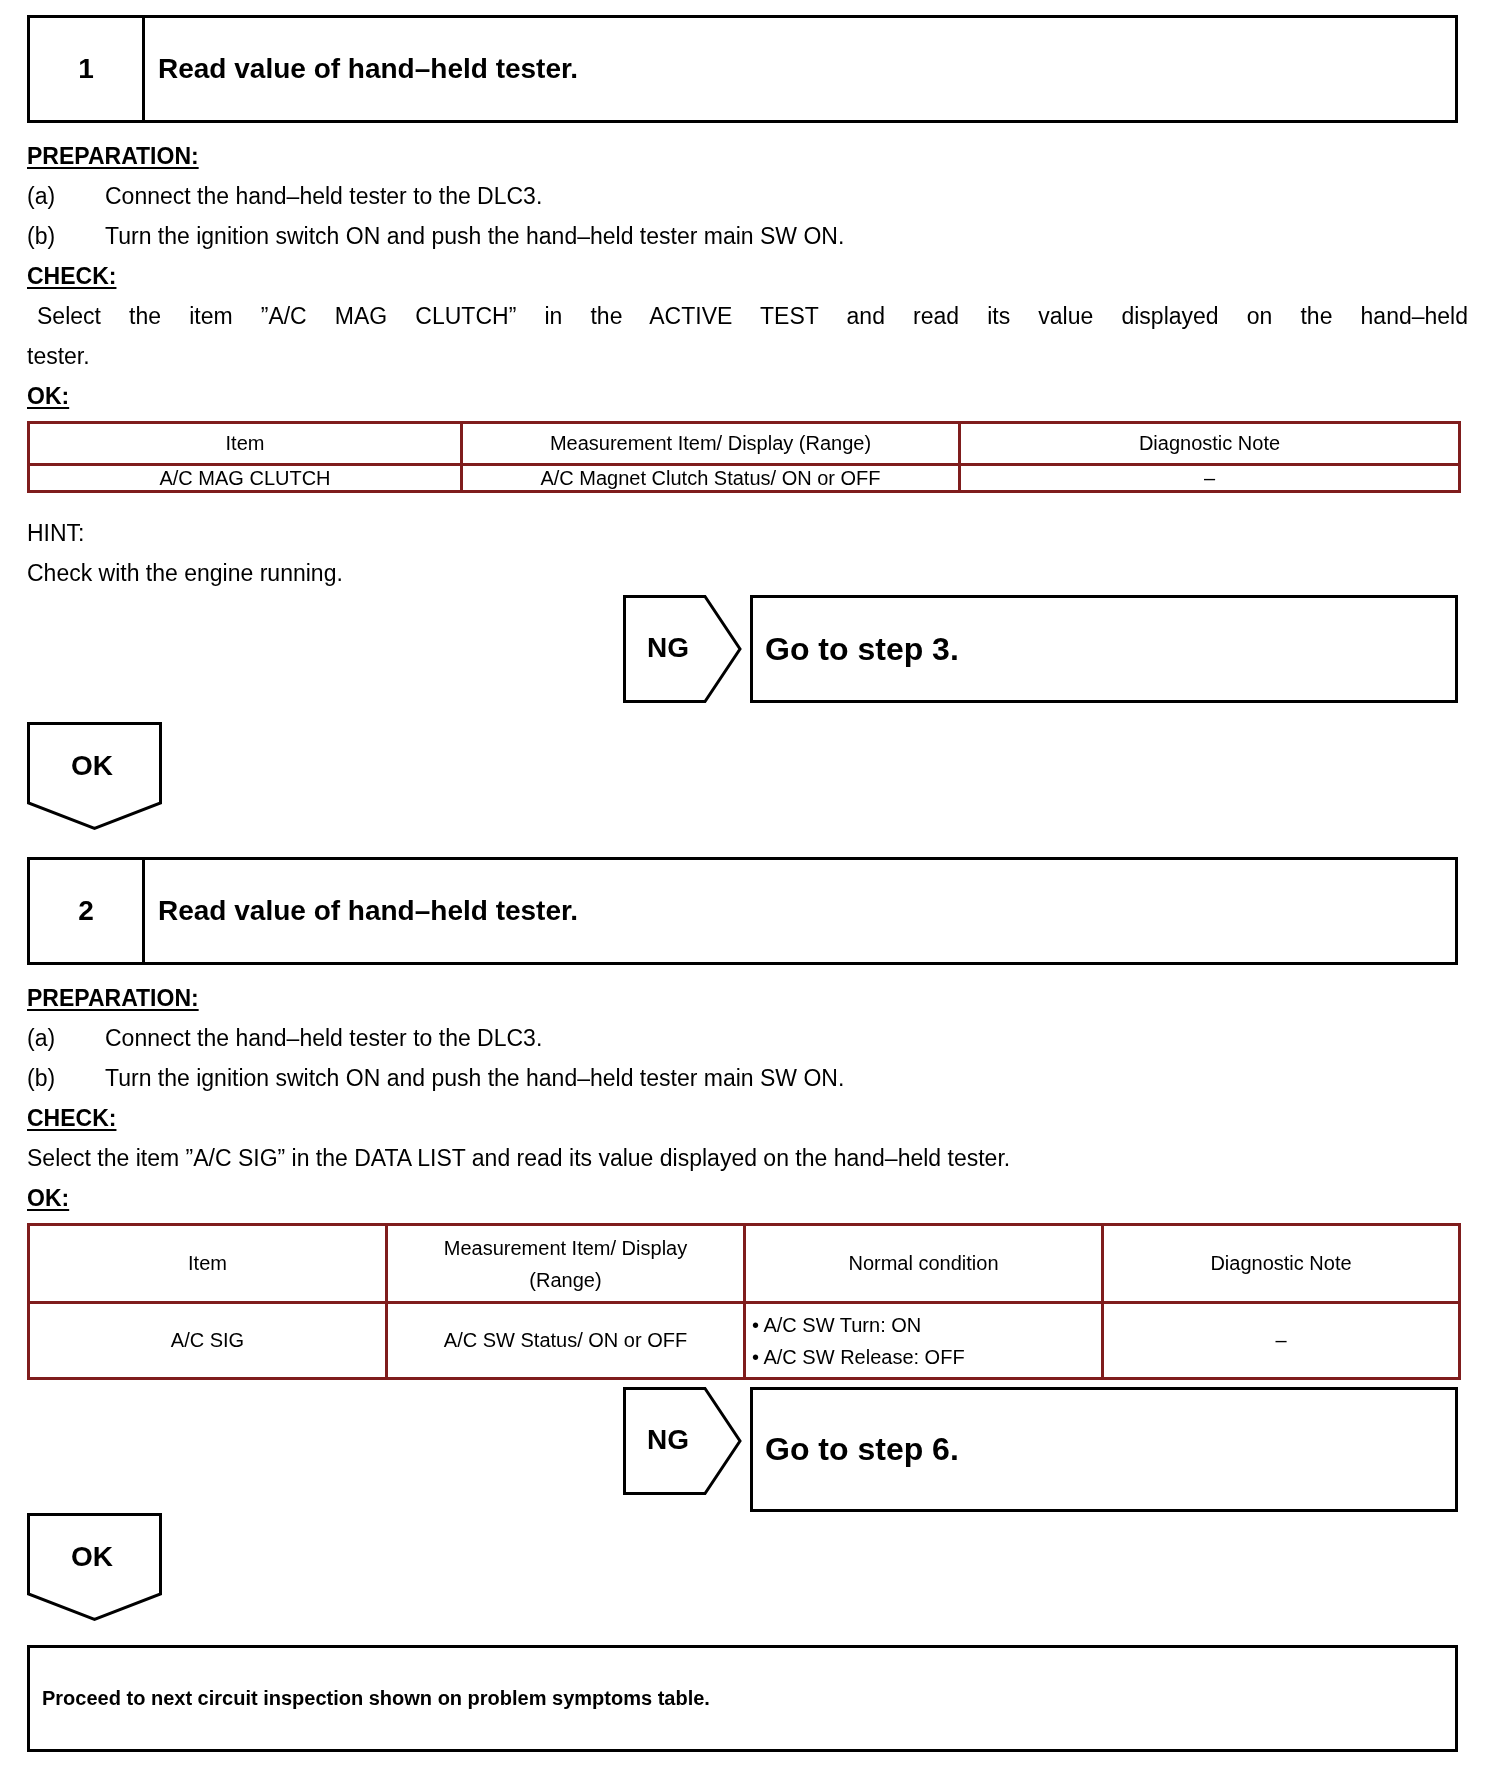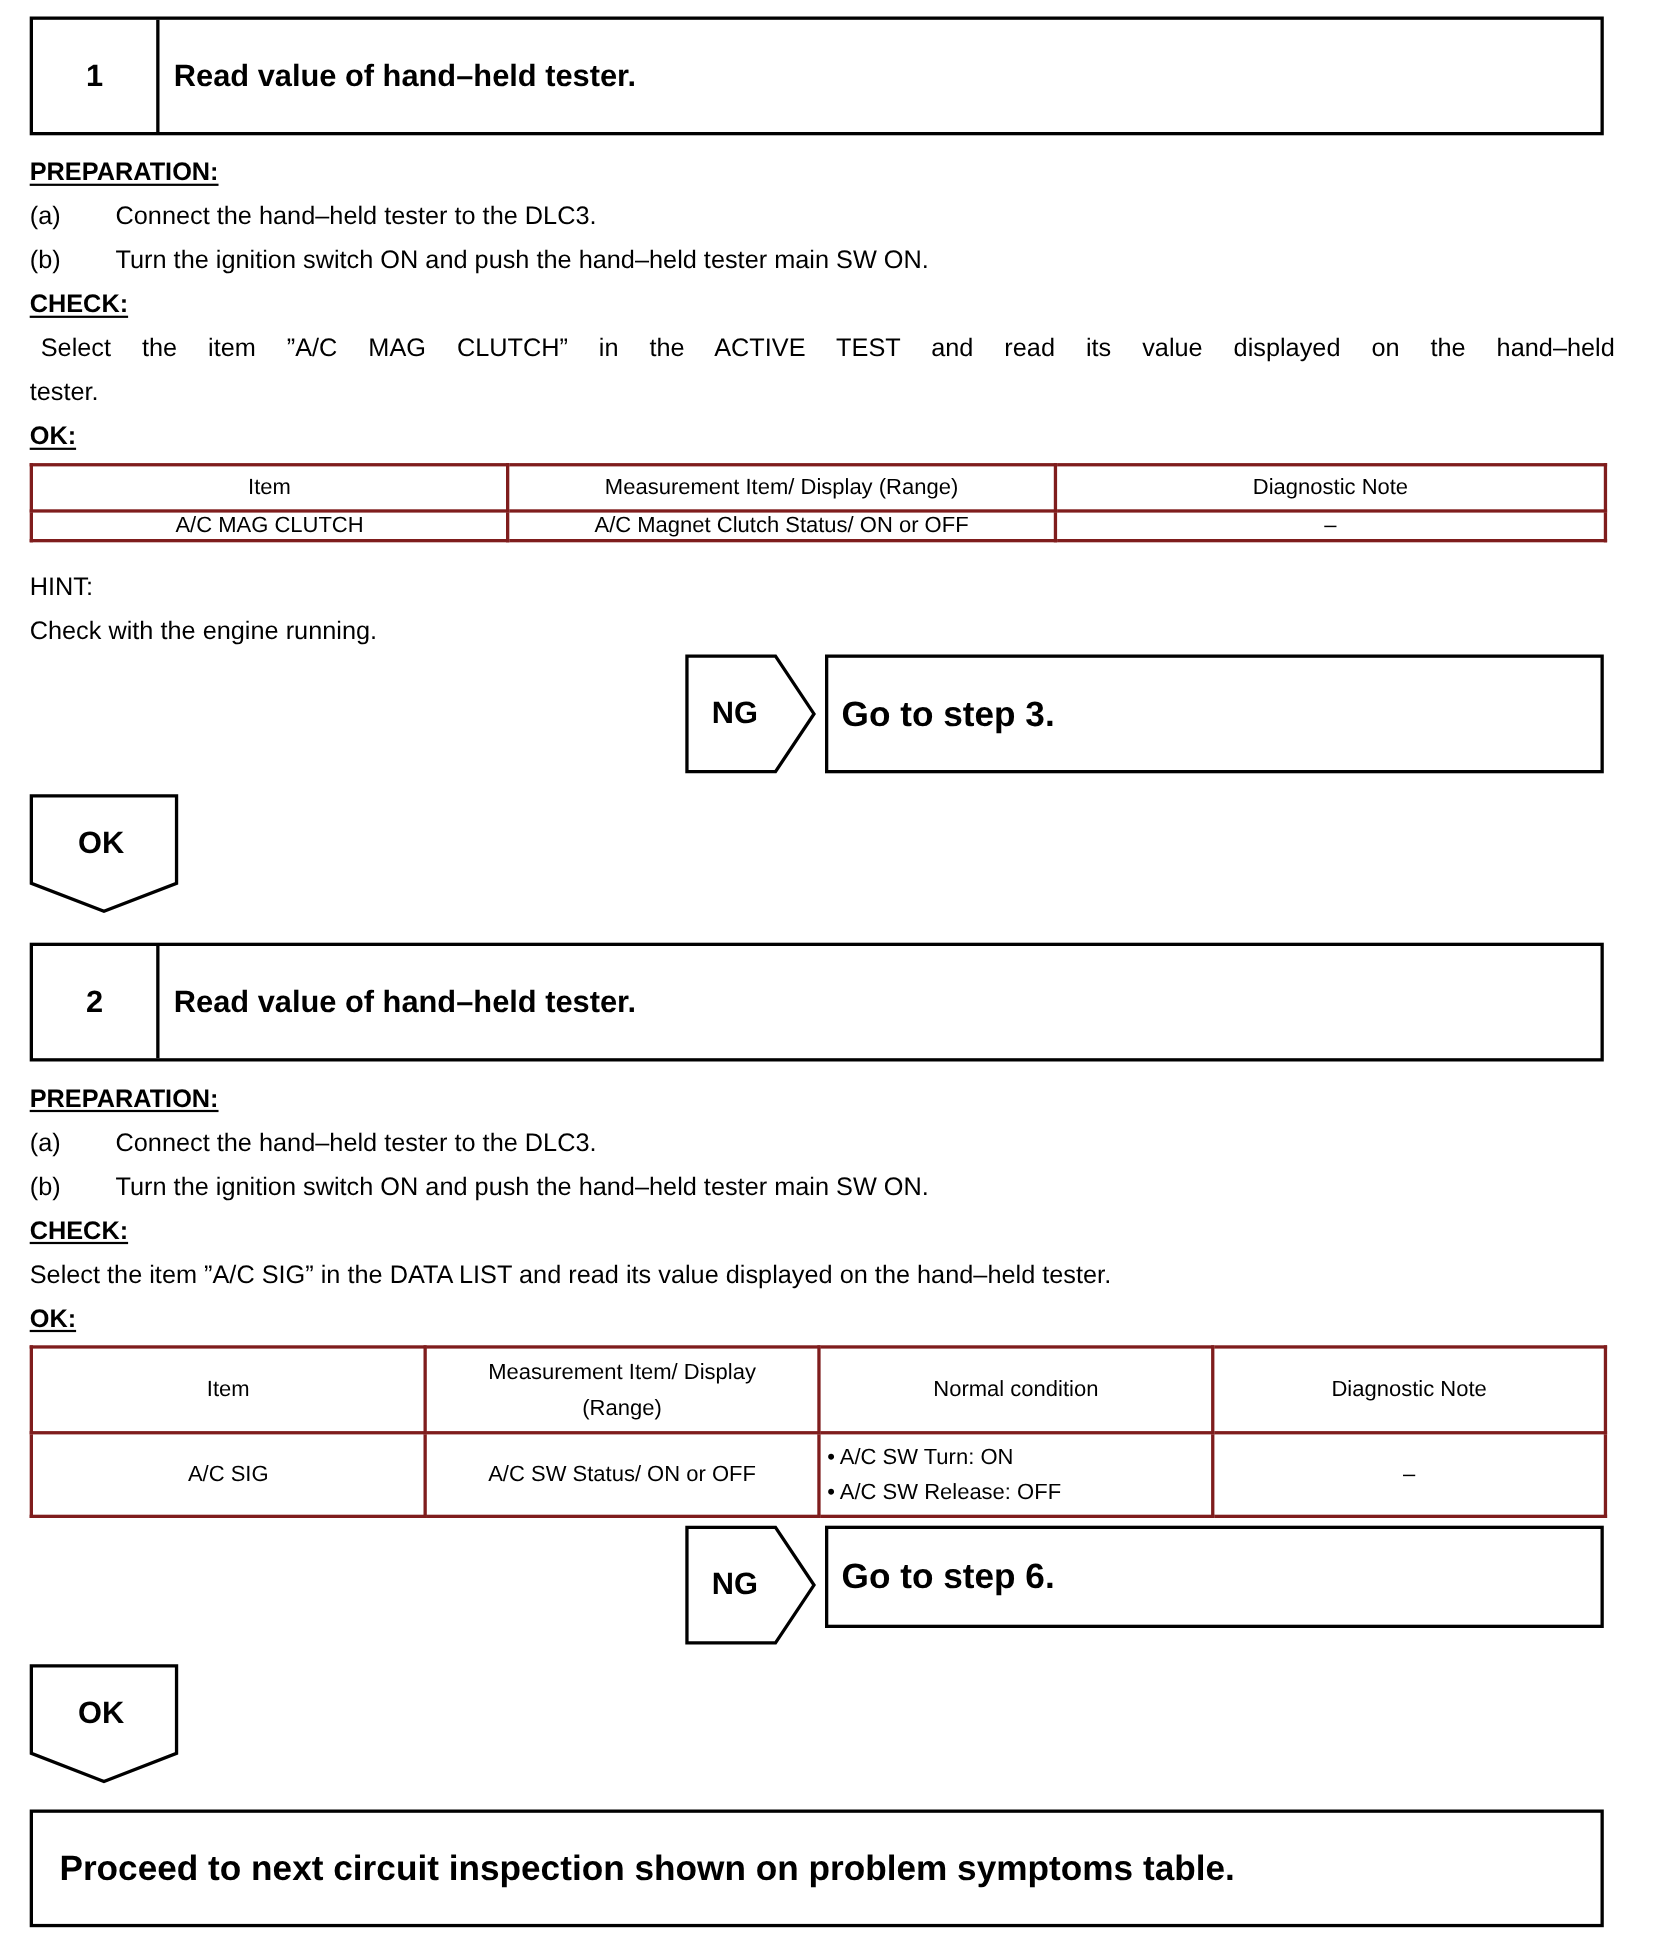--- a/index.html
+++ b/index.html
@@ -13,21 +13,21 @@
                 font-weight:bold; font-size:28px; }
   .line { position:absolute; left:27px; font-size:23px; line-height:32px; white-space:nowrap; }
   .heading { font-weight:bold; text-decoration:underline; text-underline-offset:3px; }
   .lbl { display:inline-block; width:78px; }
   table.spec { position:absolute; border-collapse:collapse; left:27px; width:1431px;
                font-size:20px; table-layout:fixed; }
   table.spec td, table.spec th { border:3px solid #7f1d1d; text-align:center; font-weight:normal;
                padding:0 6px; }
   .cond { text-align:left !important; line-height:32px; }
   .go-box { display:flex; align-items:center; padding-left:12px; font-weight:bold; font-size:32px; }
-  .final-box { display:flex; align-items:center; padding-left:24px; font-weight:bold; font-size:32px; }
+  .final-box { display:flex; align-items:center; padding-left:12px; font-weight:bold; font-size:20px; }
   svg.shape { position:absolute; overflow:visible; }
   .shape-label { position:absolute; font-weight:bold; font-size:28px; text-align:center; }
 </style>
 </head>
 <body>
 
 <div class="box" style="left:27px; top:15px; width:1431px; height:108px;">
   <div class="step-num">1</div>
   <div class="step-title">Read value of hand–held tester.</div>
 </div>
@@ -117,20 +117,20 @@
     </td>
     <td>–</td>
   </tr>
 </tbody>
   </table>
 
 <svg class="shape" style="left:623px; top:1387px;" width="120" height="110">
   <polygon points="1.5,1.5 82,1.5 117,54 82,106.5 1.5,106.5" fill="#fff" stroke="#000" stroke-width="3"></polygon>
 </svg>
 <div class="shape-label" style="left:623px; top:1424px; width:90px;">NG</div>
-<div class="box go-box" style="left:750px; top:1387px; width:708px; height:93px;">Go to step 6.</div>
+<div class="box go-box" style="left:750px; top:1387px; width:708px; height:125px;">Go to step 6.</div>
 
 <svg class="shape" style="left:27px; top:1513px;" width="137" height="110">
   <polygon points="1.5,1.5 133.5,1.5 133.5,81 67.5,106.5 1.5,81" fill="#fff" stroke="#000" stroke-width="3"></polygon>
 </svg>
 <div class="shape-label" style="left:27px; top:1541px; width:130px;">OK</div>
 
 <div class="box final-box" style="left:27px; top:1645px; width:1431px; height:107px;">Proceed to next circuit inspection shown on problem symptoms table.</div>
 
 </body></html>

